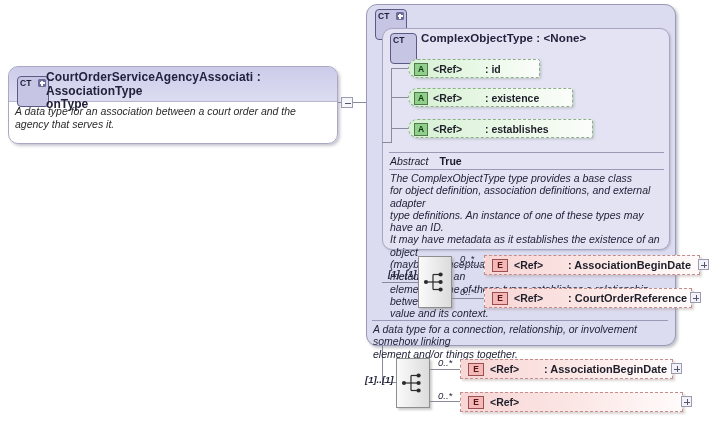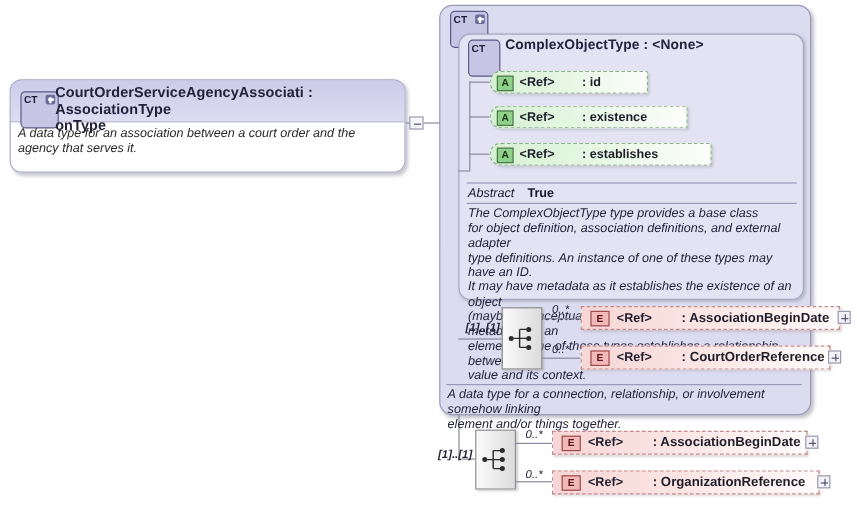--- a/index.html
+++ b/index.html
@@ -294,17 +294,16 @@
   <div class="elem" style="left:460px;top:359px;width:213px;">
     <div class="e-ico">E</div>
     <div class="e-ref">&lt;Ref&gt;</div>
     <div class="e-name">: AssociationBeginDate</div>
   </div>
   <div class="exp-plus" style="left:671px;top:363px;"></div>
 
   <div class="elem" style="left:460px;top:392px;width:223px;">
     <div class="e-ico">E</div>
     <div class="e-ref">&lt;Ref&gt;</div>
-    <div class="e-name">: OrganizationReference</div>
   </div>
   <div class="exp-plus" style="left:681px;top:396px;"></div>
 
 </div>
 
 </body></html>

